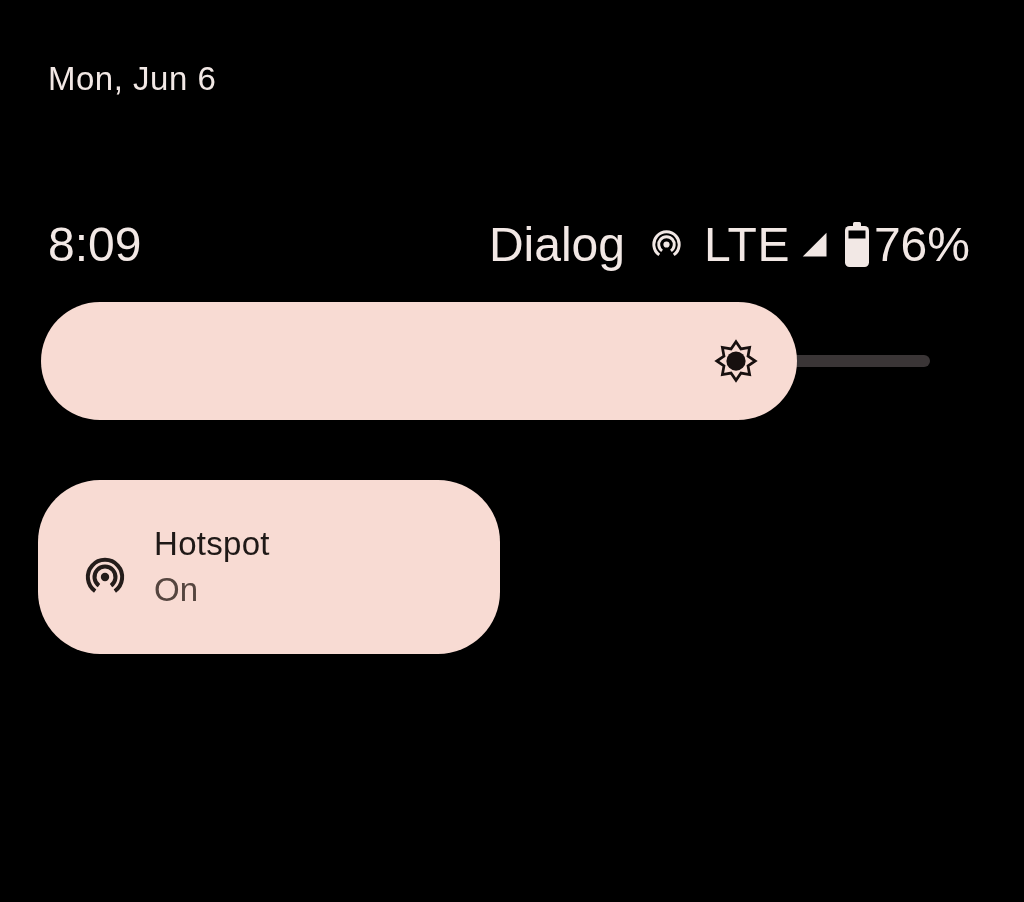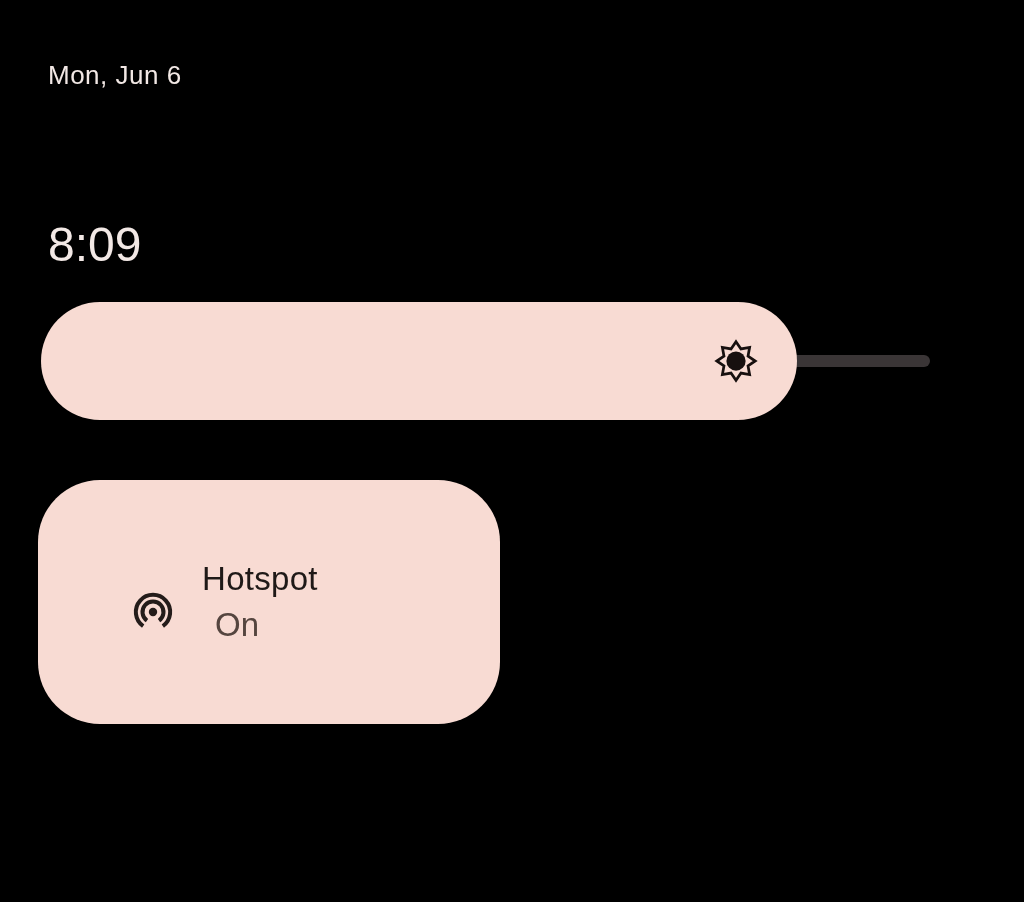--- a/index.html
+++ b/index.html
@@ -16,21 +16,21 @@
     width: 1024px; height: 902px;
     background: var(--bg);
     position: relative;
     overflow: hidden;
     font-family: "Liberation Sans", sans-serif;
     color: var(--fg);
   }
 
   .date {
     position: absolute; left: 48px; top: 60px;
-    font-size: 26px; letter-spacing: 0.5px;
+    font-size: 33px; letter-spacing: 0.5px;
     color: var(--fg);
     text-align: right;
   }
 
   .status-row {
     position: absolute; left: 48px; top: 220px;
     width: 922px; height: 48px;
     display: flex; justify-content: space-between; align-items: center;
     font-size: 48px;
   }
@@ -57,53 +57,70 @@
     background: var(--accent);
   }
   .brightness-icon {
     position: absolute; right: 39px; top: 37px;
     width: 44px; height: 44px;
     color: #17100f;
   }
 
   .tile {
     position: absolute; left: 38px; top: 480px;
-    width: 462px; height: 244px;
+    width: 462px; height: 174px;
     border-radius: 62px;
     background: var(--accent);
     display: flex; align-items: center;
     cursor: pointer;
-    padding-left: 48px;
   }
   .tile-icon {
     width: 42px; height: 42px;
     margin-left: 46px; margin-top: 20px;
     flex: 0 0 auto;
     color: #241c1a;
   }
   .tile-text { margin-left: 28px; }
   .tile-title {
     font-size: 33px; font-weight: 500; letter-spacing: 0.3px;
     color: var(--on-surface);
     line-height: 38px;
   }
   .tile-sub {
     font-size: 33px; color: var(--on-surface-variant);
-    line-height: 38px; margin-top: 8px; margin-left: 13px;
+    line-height: 38px; margin-top: 8px;
   }
 
   svg { display: block; }
 </style>
 </head>
 <body>
 
 <div class="date">Mon, Jun 6</div>
 
 <div class="status-row">
   <div>8:09</div>
+  <div class="status-right">
+    <span>Dialog</span>
+    <svg class="sb-hotspot" viewBox="0 0 24 24" fill="none" stroke="currentColor" stroke-width="2.3">
+      <circle cx="12" cy="12" r="2.4" fill="currentColor" stroke="none"></circle>
+      <path d="M 8.56 16.91 A 6 6 0 1 1 15.44 16.91"></path>
+      <path d="M 6.38 20.03 A 9.8 9.8 0 1 1 17.62 20.03"></path>
+    </svg>
+    <span class="sb-lte">LTE</span>
+    <svg class="sb-signal" viewBox="0 0 24 24">
+      <path d="M22 3 L22 22 L3 22 Z" fill="currentColor"></path>
+    </svg>
+    <svg class="sb-battery" viewBox="0 0 24 45">
+      <rect x="8" y="0" width="8" height="5" rx="1.5" fill="currentColor"></rect>
+      <rect x="0" y="4" width="24" height="41" rx="4.5" fill="currentColor"></rect>
+      <rect x="3.5" y="8.5" width="17" height="8" fill="#000000"></rect>
+    </svg>
+    <span class="sb-percent">76%</span>
+  </div>
 </div>
 
 <div class="brightness-row">
   <div class="brightness-track"></div>
   <div class="brightness-fill" style="width: 85%;">
     <svg class="brightness-icon" viewBox="0 0 48 48" fill="none" stroke="currentColor" stroke-width="3">
       <path d="M24 3 L29.43 10.88 L38.85 9.15 L37.12 18.57 L45 24 L37.12 29.43 L38.85 38.85 L29.43 37.12 L24 45 L18.57 37.12 L9.15 38.85 L10.88 29.43 L3 24 L10.88 18.57 L9.15 9.15 L18.57 10.88 Z" stroke-linejoin="miter"></path>
       <circle cx="24" cy="24" r="10.5" fill="currentColor" stroke="none"></circle>
     </svg>
   </div>

